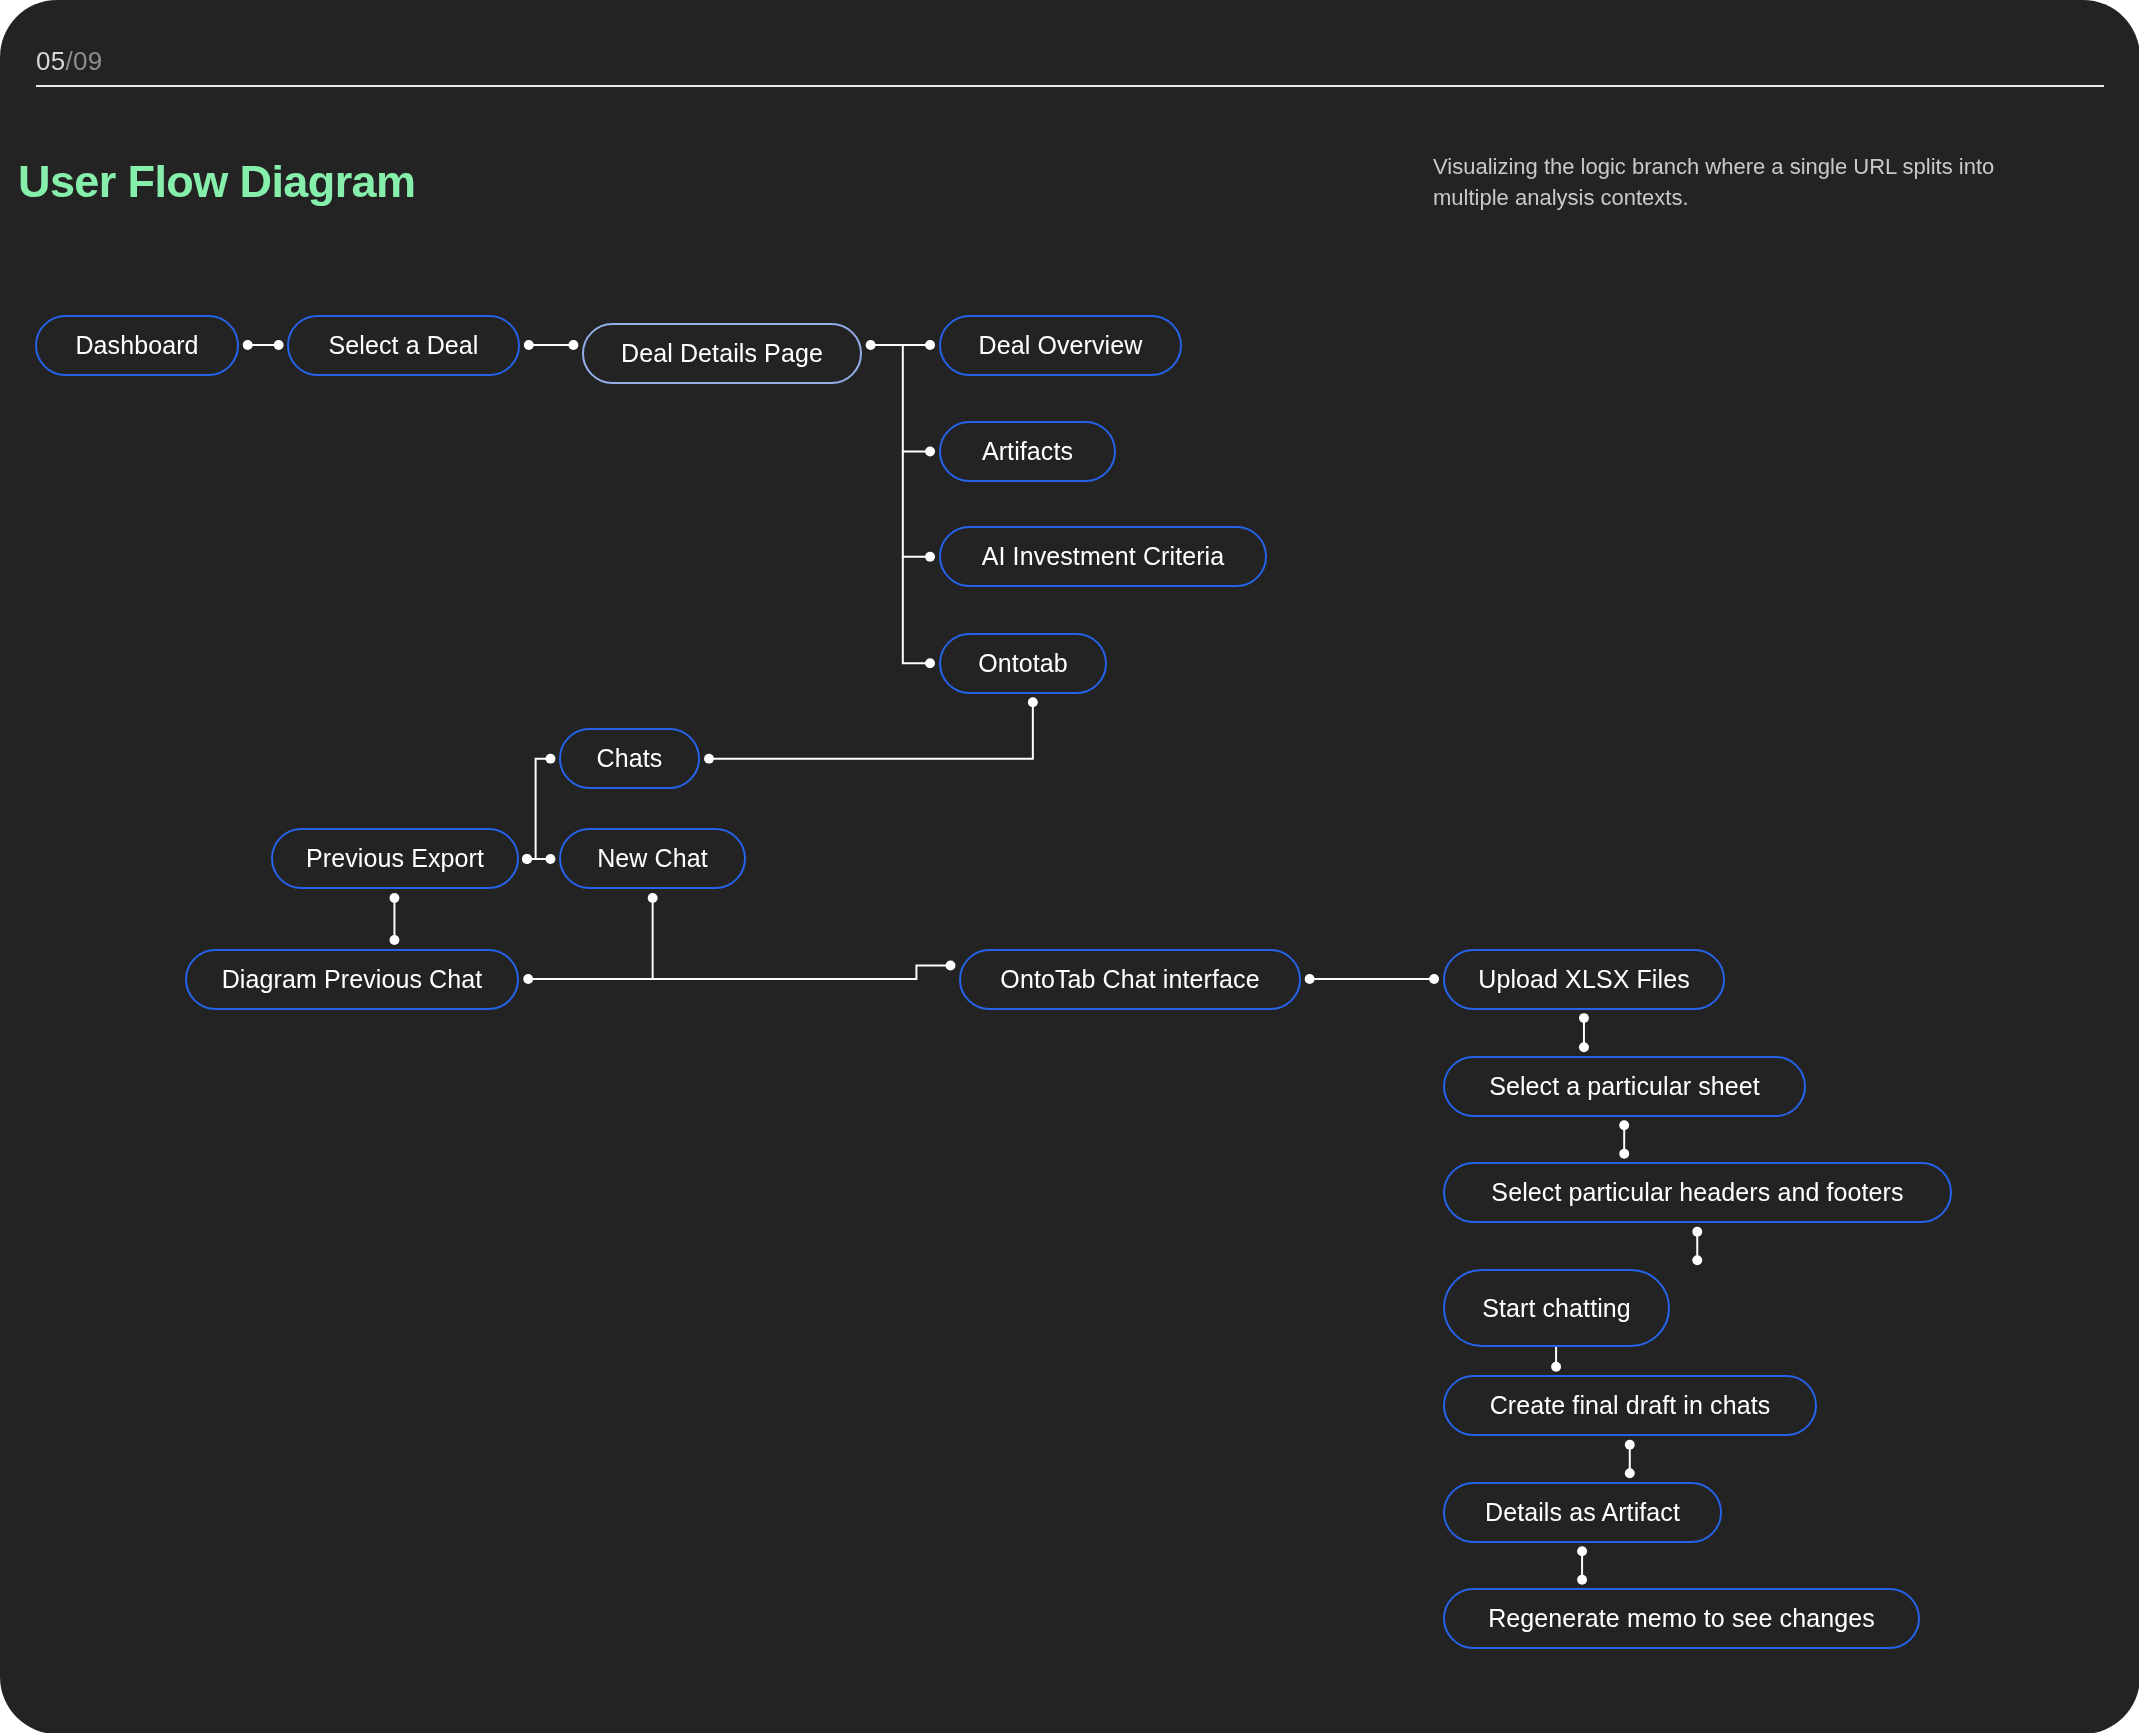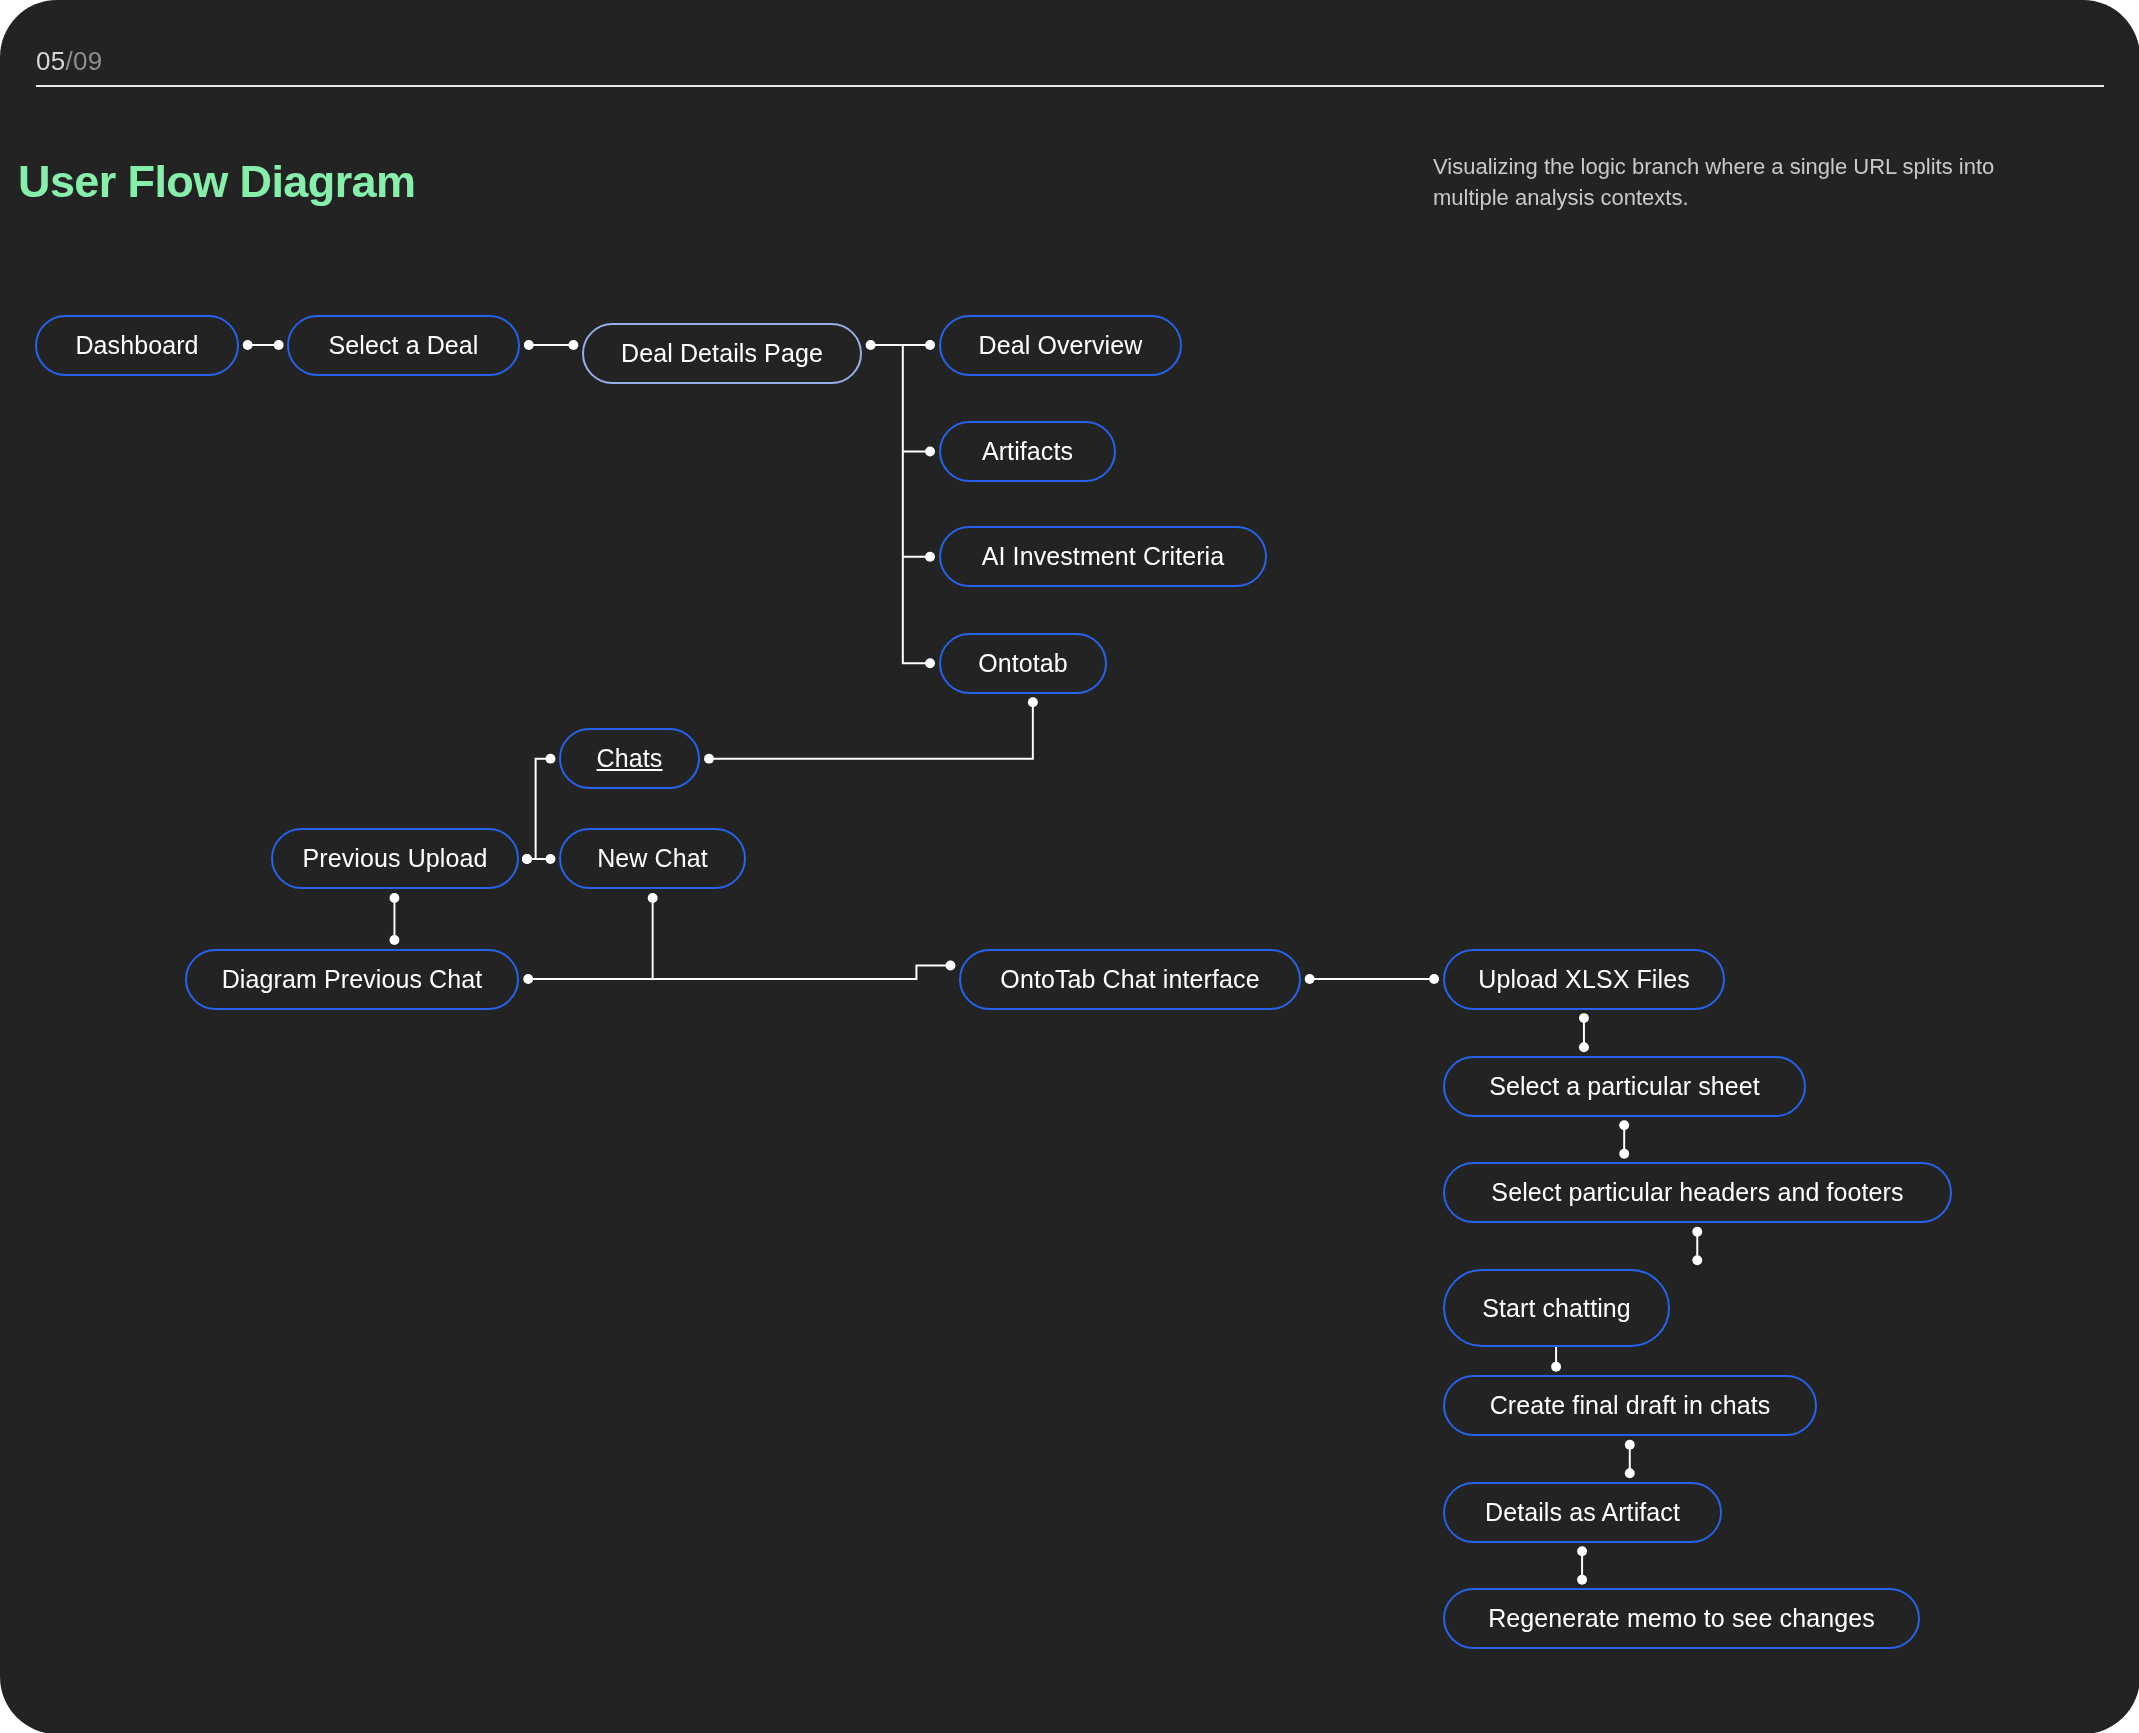--- a/index.html
+++ b/index.html
@@ -183,25 +183,25 @@
       </div>
       <div class="node" style="left: 939px; top: 421px; width: 177px; height: 61px;">
         <span>Artifacts</span>
       </div>
       <div class="node" style="left: 939px; top: 526px; width: 328px; height: 61px;">
         <span>AI Investment Criteria</span>
       </div>
       <div class="node" style="left: 939px; top: 633px; width: 168px; height: 61px;">
         <span>Ontotab</span>
       </div>
-      <div class="node" style="left: 559px; top: 728px; width: 141px; height: 61px; text-decoration: underline;">
+      <div class="node" style="left: 559px; top: 728px; width: 141px; height: 61px;">
         <span>Chats</span>
       </div>
       <div class="node" style="left: 271px; top: 828px; width: 248px; height: 61px;">
-        <span>Previous Upload</span>
+        <span>Previous Export</span>
       </div>
       <div class="node" style="left: 559px; top: 828px; width: 187px; height: 61px;">
         <span>New Chat</span>
       </div>
       <div class="node" style="left: 185px; top: 949px; width: 334px; height: 61px;">
         <span>Diagram Previous Chat</span>
       </div>
       <div class="node" style="left: 959px; top: 949px; width: 342px; height: 61px;">
         <span>OntoTab Chat interface</span>
       </div>

